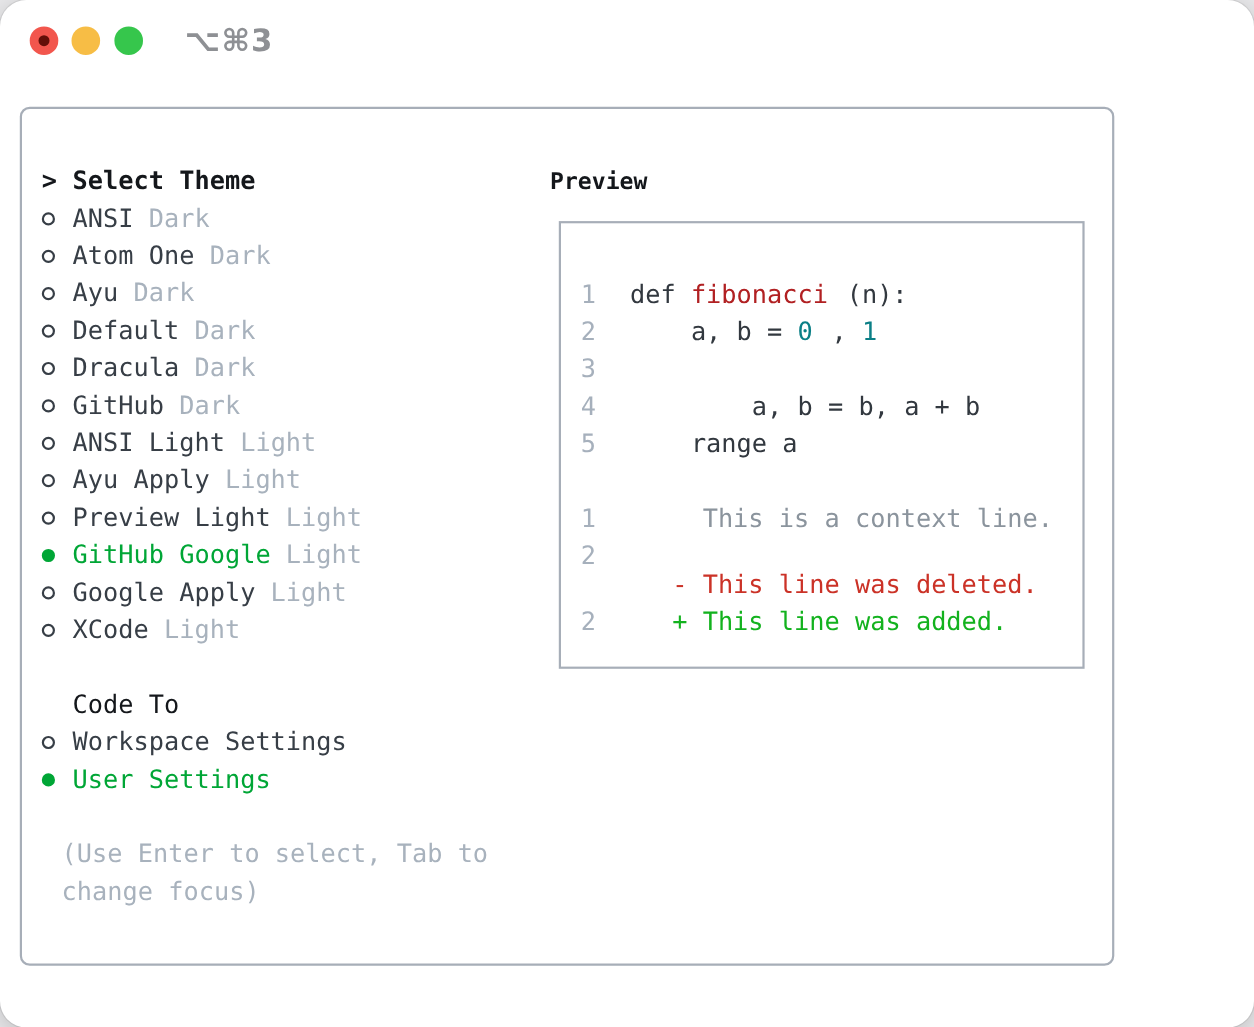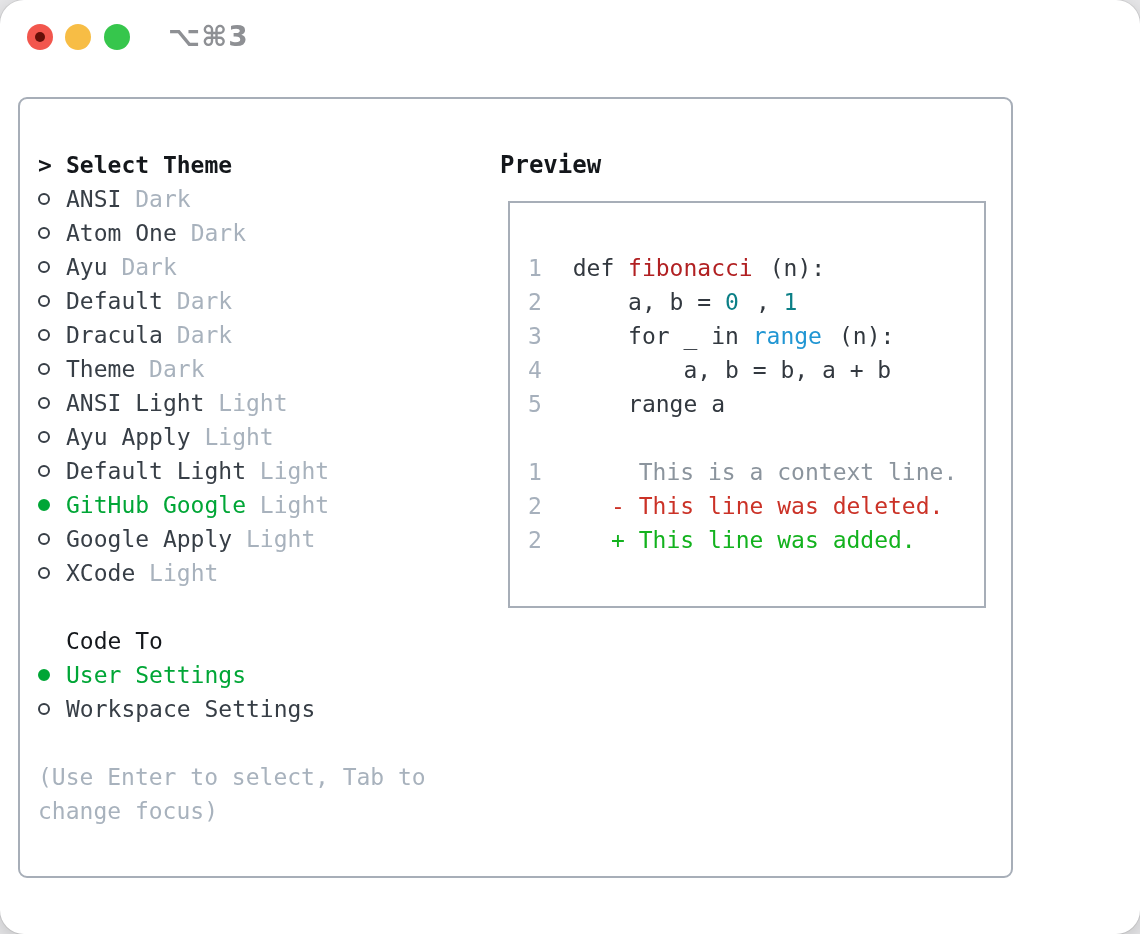--- a/index.html
+++ b/index.html
@@ -51,44 +51,44 @@
     width: 12px; height: 12px; border-radius: 50%;
     border: 2px solid var(--item-text); display: inline-block;
   }
   .circle.filled { border-color: var(--select-green); background: var(--select-green); }
   .row.header .label { font-weight: bold; color: var(--header-text); }
   .row.selected .name { color: var(--select-green); }
   .name { color: var(--item-text); }
   .variant { color: var(--muted-gray); }
   .spacer { height: 34px; }
   .apply-header { color: var(--header-text); }
-  .hint { color: var(--muted-gray); white-space: pre; line-height: 34px; }
+  .hint { color: var(--muted-gray); white-space: pre; line-height: 34px; margin-left: 18px; }
   
   .preview-title {
     position: absolute; left: 480px; top: 49px;
-    font-size: 24px; line-height: 34px; font-weight: bold;
+    font-size: 21px; line-height: 34px; font-weight: bold;
     color: var(--header-text);
   }
   .preview-box {
     position: absolute; left: 488px; top: 102px; width: 478px; height: 407px;
     border: 2px solid var(--box-border);
     padding: 48px 10px 0 18px;
     font-size: 23px; line-height: 34px;
     overflow: hidden;
   }
   .cline { display: flex; white-space: pre; }
   .cline .ln { width: 1ch; flex: 0 0 auto; margin-right: 1ch;
     color: var(--linenum-gray); }
   .diff-block { margin-top: 34px; }
   .t-plain   { color: var(--code-text); margin-left: 17px; }
   .t-func    { color: var(--func-red); }
   .t-num     { color: var(--num-teal); }
   .t-builtin { color: var(--builtin-blue); }
   .d-context { color: var(--context-gray); text-align: center; }
-  .d-deleted { color: var(--deleted-red); }
+  .d-deleted { color: var(--deleted-red); margin-top: 26px; }
   .d-added   { color: var(--added-green); }
 </style>
 </head>
 <body>
 
 <div class="window">
 
   <div class="titlebar">
     <div class="traffic red">
       <span class="dot"></span>
@@ -104,49 +104,49 @@
       <div class="row header">
         <span class="marker"><span class="chev">&gt;</span></span>
         <span class="label">Select Theme</span>
       </div>
       <div id="theme-list">
           <div class="row"><span class="marker"><span class="circle"></span></span><span class="name">ANSI</span><span class="variant"> Dark</span></div>
           <div class="row"><span class="marker"><span class="circle"></span></span><span class="name">Atom One</span><span class="variant"> Dark</span></div>
           <div class="row"><span class="marker"><span class="circle"></span></span><span class="name">Ayu</span><span class="variant"> Dark</span></div>
           <div class="row"><span class="marker"><span class="circle"></span></span><span class="name">Default</span><span class="variant"> Dark</span></div>
           <div class="row"><span class="marker"><span class="circle"></span></span><span class="name">Dracula</span><span class="variant"> Dark</span></div>
-          <div class="row"><span class="marker"><span class="circle"></span></span><span class="name">Theme</span><span class="variant"> Dark</span></div>
+          <div class="row"><span class="marker"><span class="circle"></span></span><span class="name">GitHub</span><span class="variant"> Dark</span></div>
           <div class="row"><span class="marker"><span class="circle"></span></span><span class="name">ANSI Light</span><span class="variant"> Light</span></div>
           <div class="row"><span class="marker"><span class="circle"></span></span><span class="name">Ayu Apply</span><span class="variant"> Light</span></div>
-          <div class="row"><span class="marker"><span class="circle"></span></span><span class="name">Default Light</span><span class="variant"> Light</span></div>
+          <div class="row"><span class="marker"><span class="circle"></span></span><span class="name">Preview Light</span><span class="variant"> Light</span></div>
           <div class="row selected"><span class="marker"><span class="circle filled"></span></span><span class="name">GitHub Google</span><span class="variant"> Light</span></div>
           <div class="row"><span class="marker"><span class="circle"></span></span><span class="name">Google Apply</span><span class="variant"> Light</span></div>
           <div class="row"><span class="marker"><span class="circle"></span></span><span class="name">XCode</span><span class="variant"> Light</span></div>
         </div>
       <div class="spacer"></div>
       <div class="row">
         <span class="marker"></span>
         <span class="apply-header">Code To</span>
       </div>
       <div id="apply-list">
+          <div class="row"><span class="marker"><span class="circle"></span></span><span class="name">Workspace Settings</span></div>
           <div class="row selected"><span class="marker"><span class="circle filled"></span></span><span class="name">User Settings</span></div>
-          <div class="row"><span class="marker"><span class="circle"></span></span><span class="name">Workspace Settings</span></div>
         </div>
       <div class="spacer"></div>
       <div class="hint">(Use Enter to select, Tab to</div>
       <div class="hint">change focus)</div>
     </div>
 
     <div class="preview-title">Preview</div>
 
     <div class="preview-box">
       <div id="code-block">
           <div class="cline"><span class="ln">1</span><span><span class="t-plain">def </span><span class="t-func">fibonacci</span><span class="t-plain">(n):</span></span></div>
           <div class="cline"><span class="ln">2</span><span><span class="t-plain">    a, b = </span><span class="t-num">0</span><span class="t-plain">, </span><span class="t-num">1</span></span></div>
-          <div class="cline"><span class="ln">3</span><span><span class="t-plain">    for _ in </span><span class="t-builtin">range</span><span class="t-plain">(n):</span></span></div>
+          <div class="cline"><span class="ln">3</span></div>
           <div class="cline"><span class="ln">4</span><span><span class="t-plain">        a, b = b, a + b</span></span></div>
           <div class="cline"><span class="ln">5</span><span><span class="t-plain">    range a</span></span></div>
         </div>
       <div id="diff-block" class="diff-block">
           <div class="cline"><span class="ln">1</span><span class="d-context">      This is a context line.</span></div>
           <div class="cline"><span class="ln">2</span><span class="d-deleted">    - This line was deleted.</span></div>
           <div class="cline"><span class="ln">2</span><span class="d-added">    + This line was added.</span></div>
         </div>
     </div>
 

